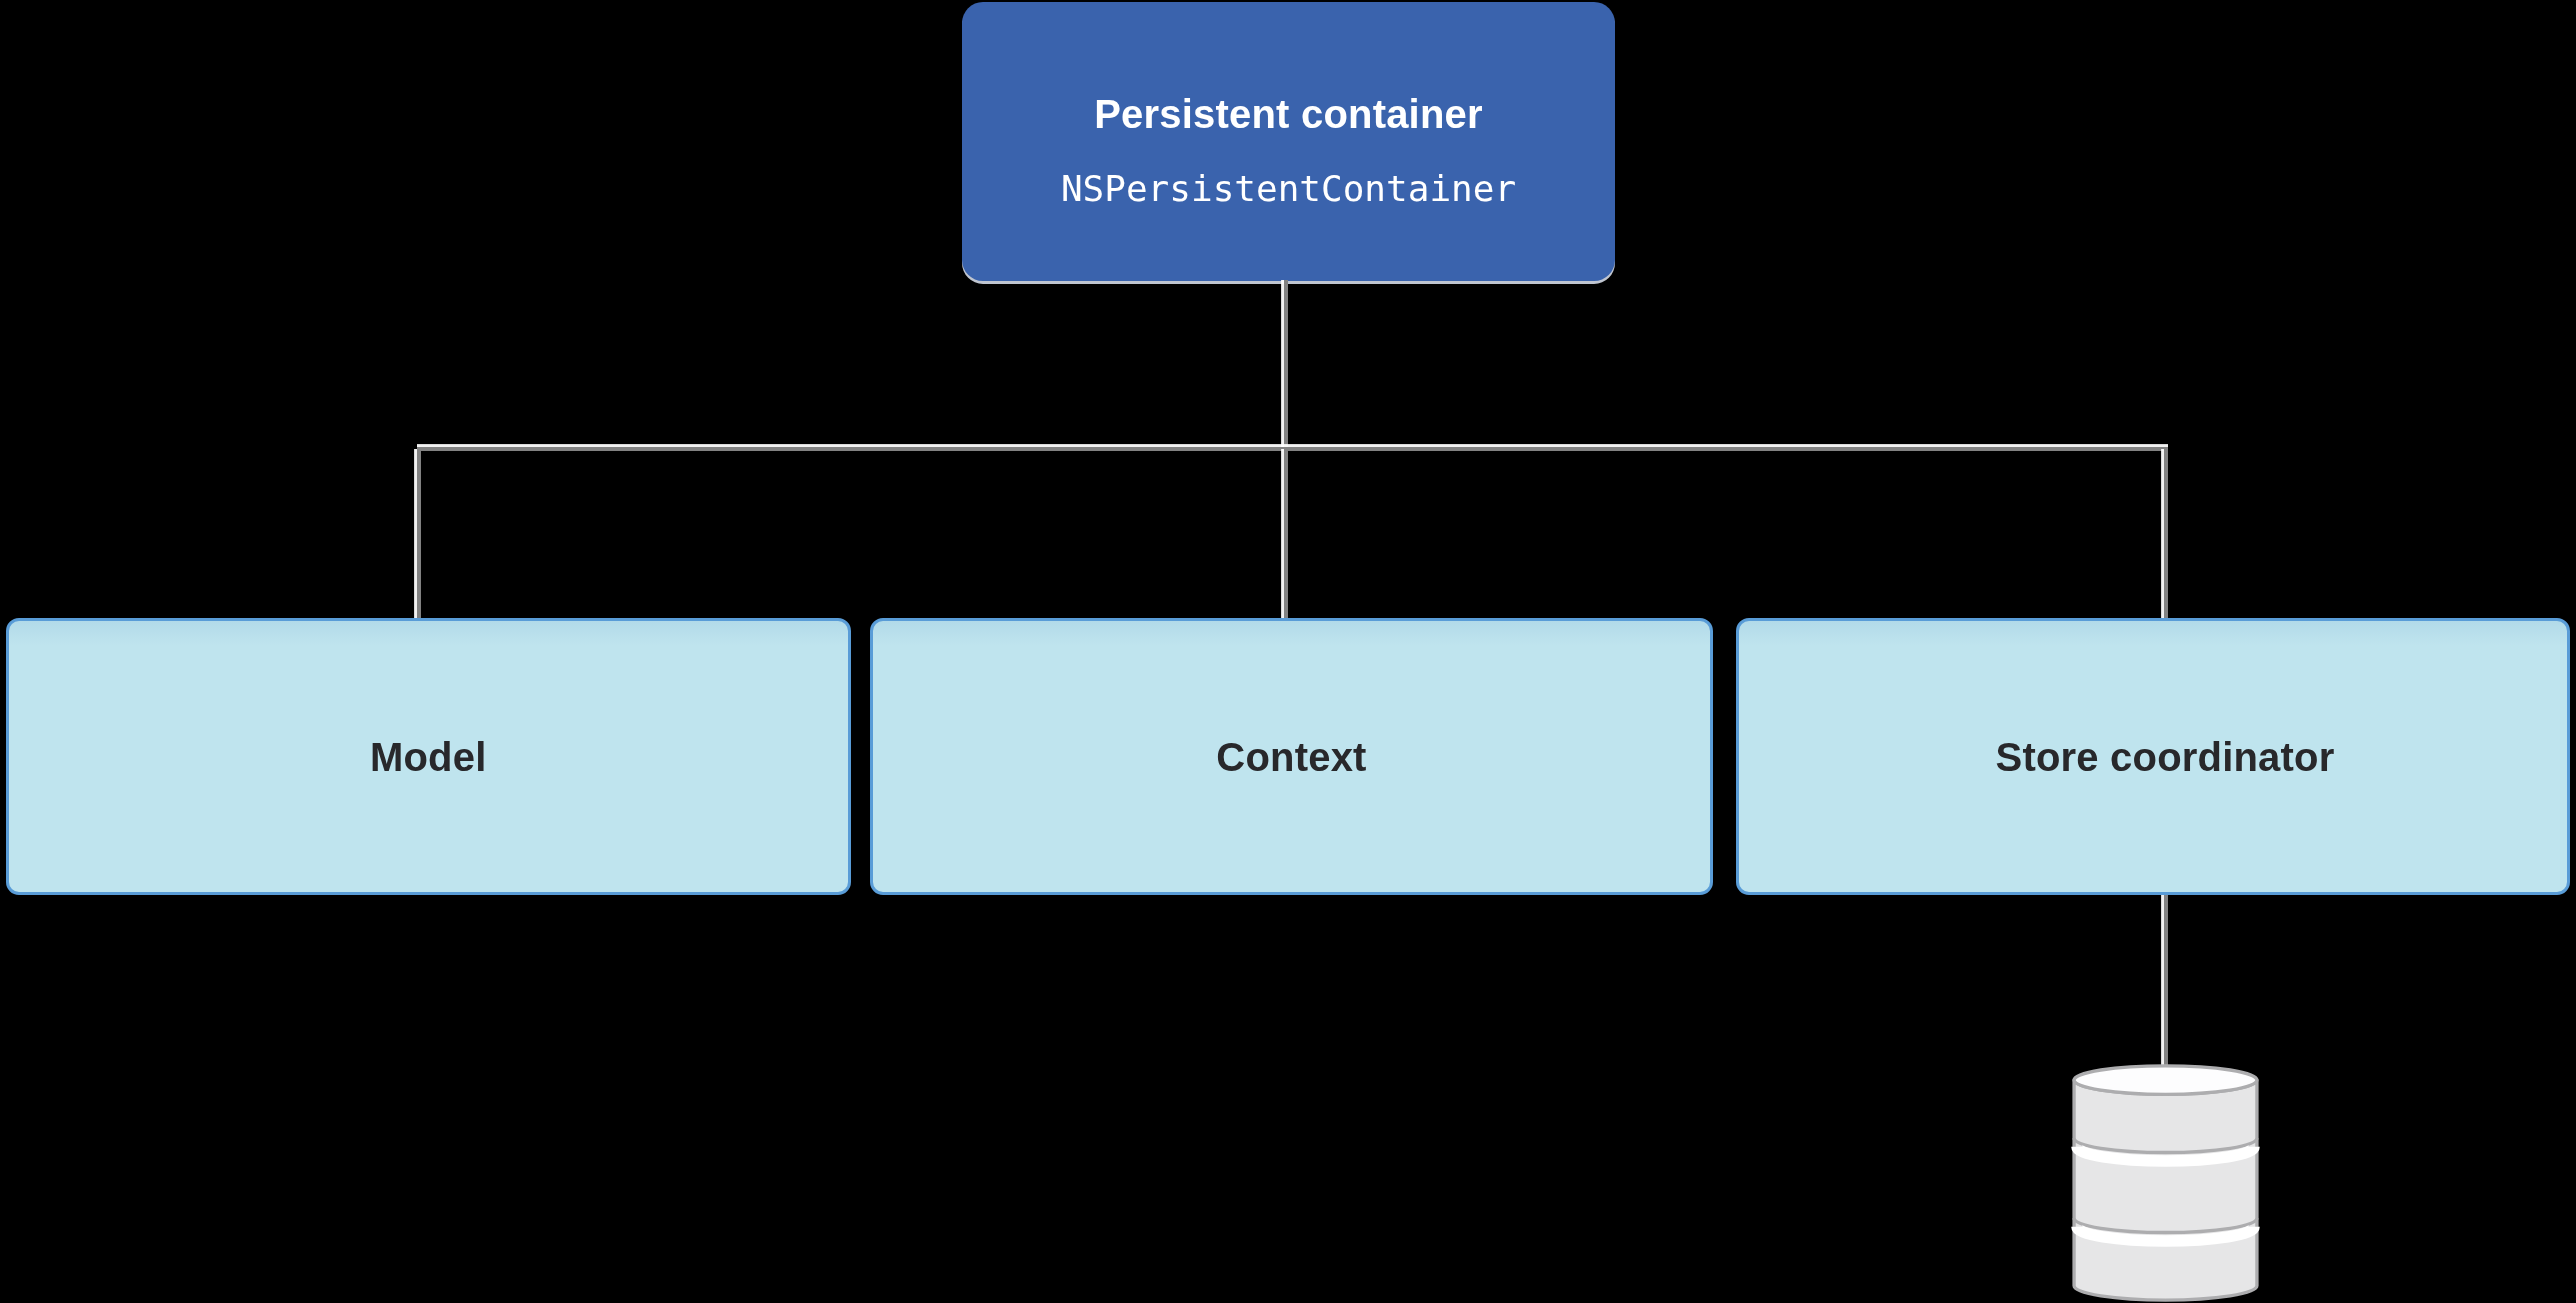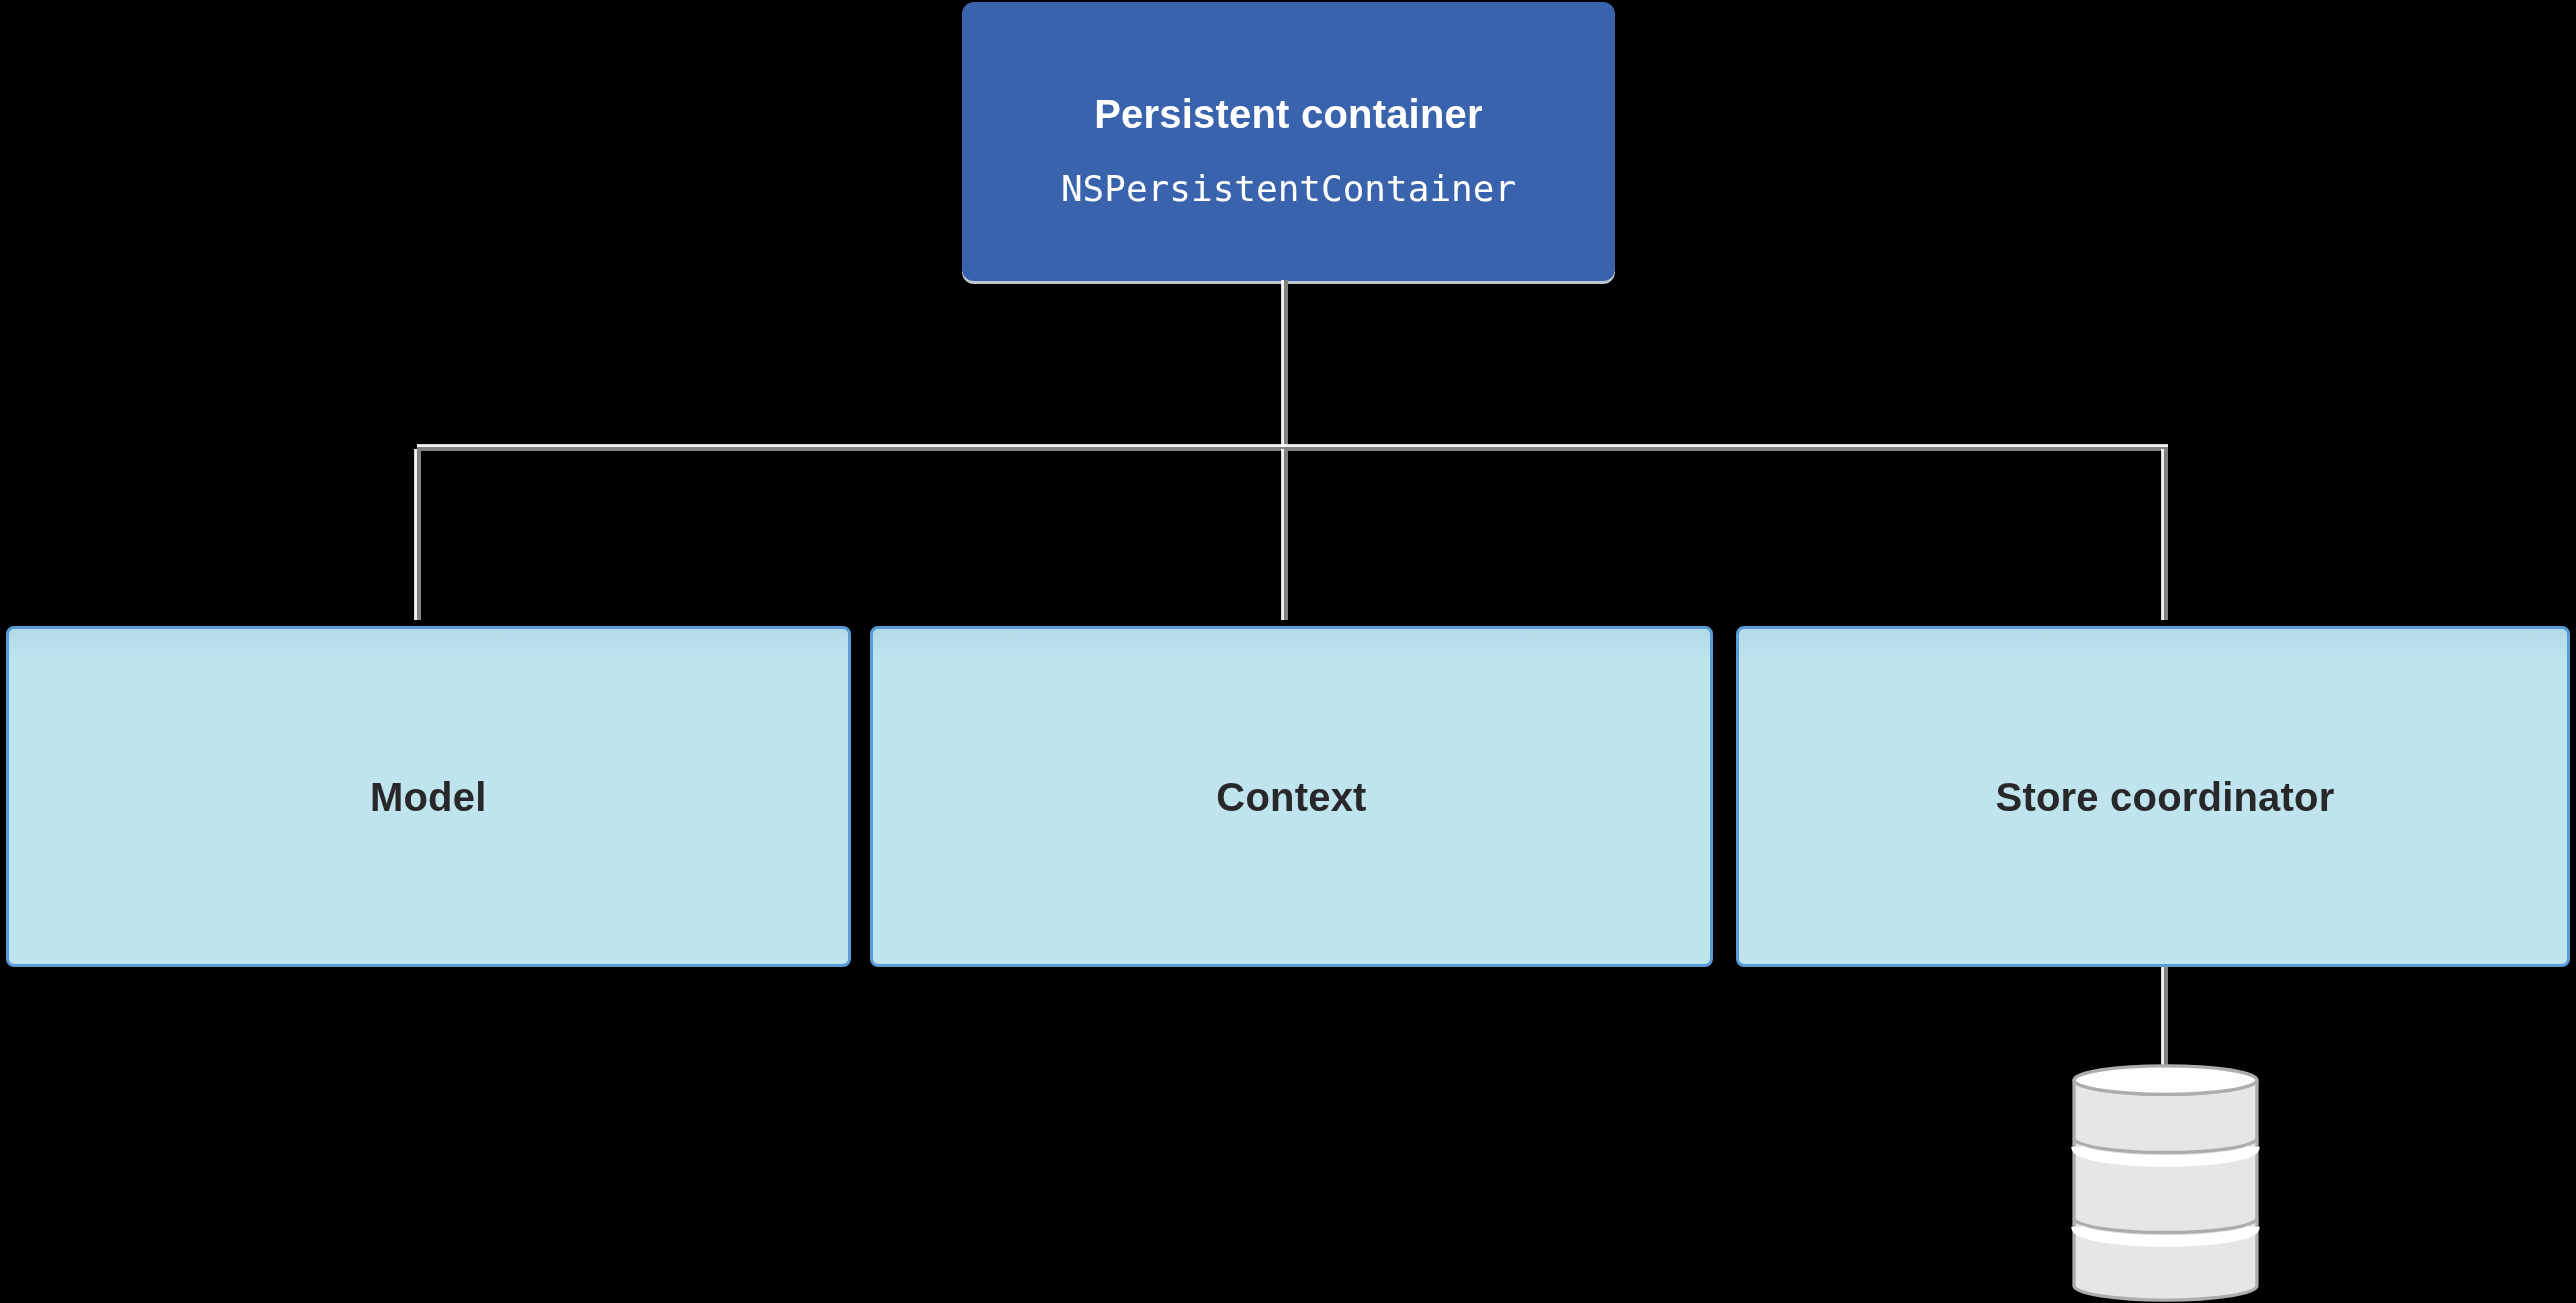--- a/index.html
+++ b/index.html
@@ -38,32 +38,31 @@
     font-size: 36px;
     line-height: 48px;
   }
   .node-top {
     left: 962px;
     top: 1.9px;
     width: 653px;
     height: 279px;
     padding-top: 21px;
     background: #3A63AD;
-    border-radius: 12px;
+    border-radius: 21px;
     box-shadow: 0 2.9px 0 rgba(225, 232, 245, 0.85);
     color: #FFFFFF;
   }
   .node-light {
     top: 618px;
-    height: 341px;
+    height: 277px;
     background: linear-gradient(to bottom, #B2DAE9 0%, #BFE4EE 9%, #BFE4EE 100%);
     border: 3.8px solid #599CD7;
-    border-radius: 8px;
+    border-radius: 13px;
     color: #28282B;
-    margin-top: 8px;
   }
   .node-light .code { color: #2D2D30; }
   .node-model   { left: 5.7px;    width: 845px; }
   .node-context { left: 870px;  width: 843px; }
   .node-store   { left: 1736px; width: 834px; padding-left: 24px; }
 
   
   .conn {
     position: absolute;
     background: #828282;

